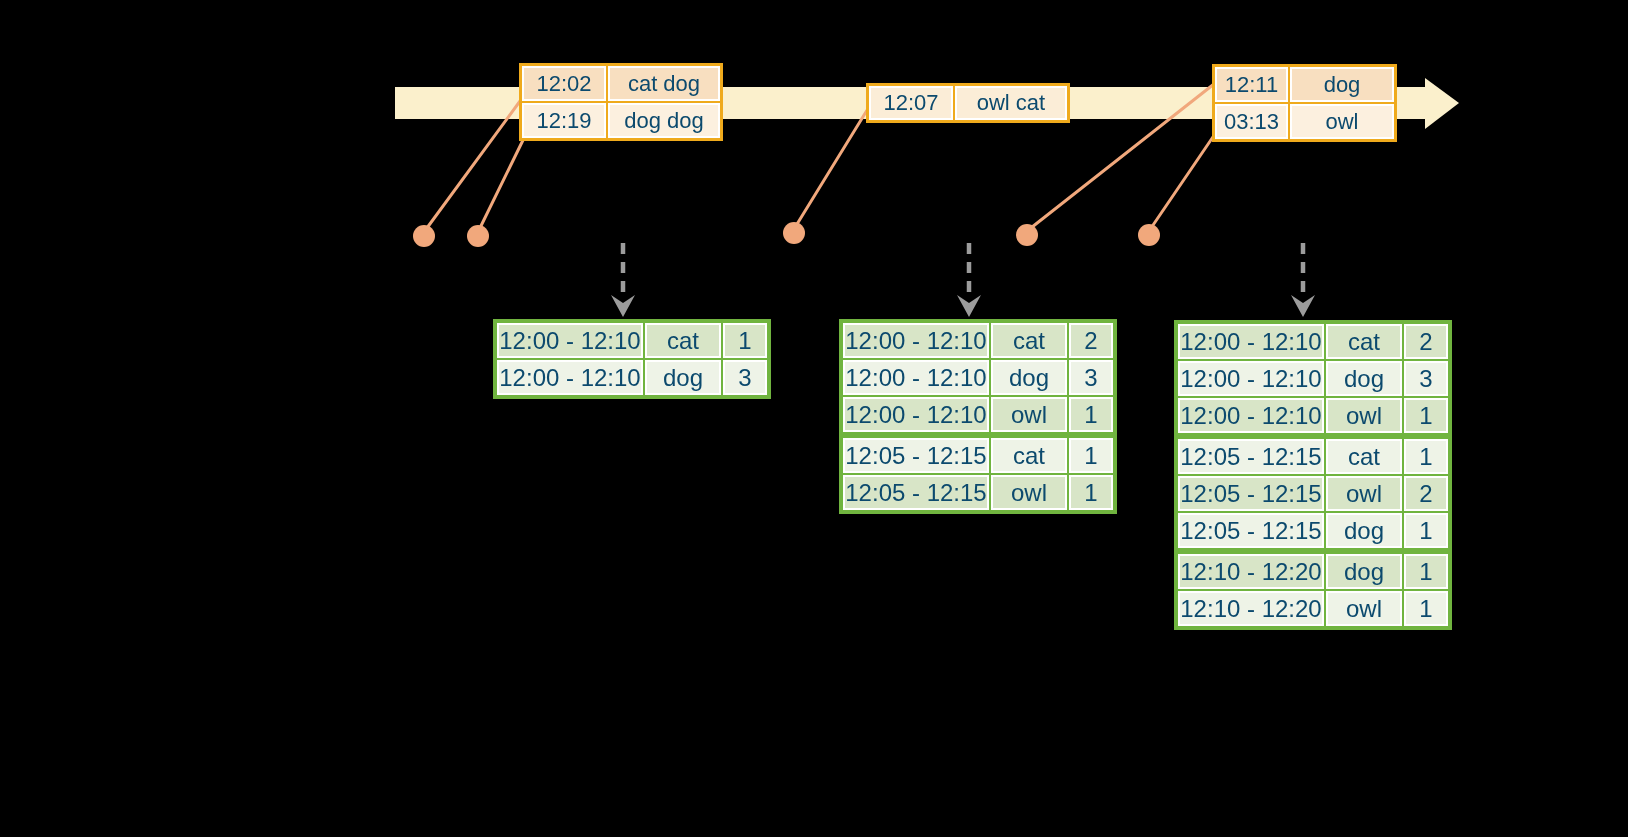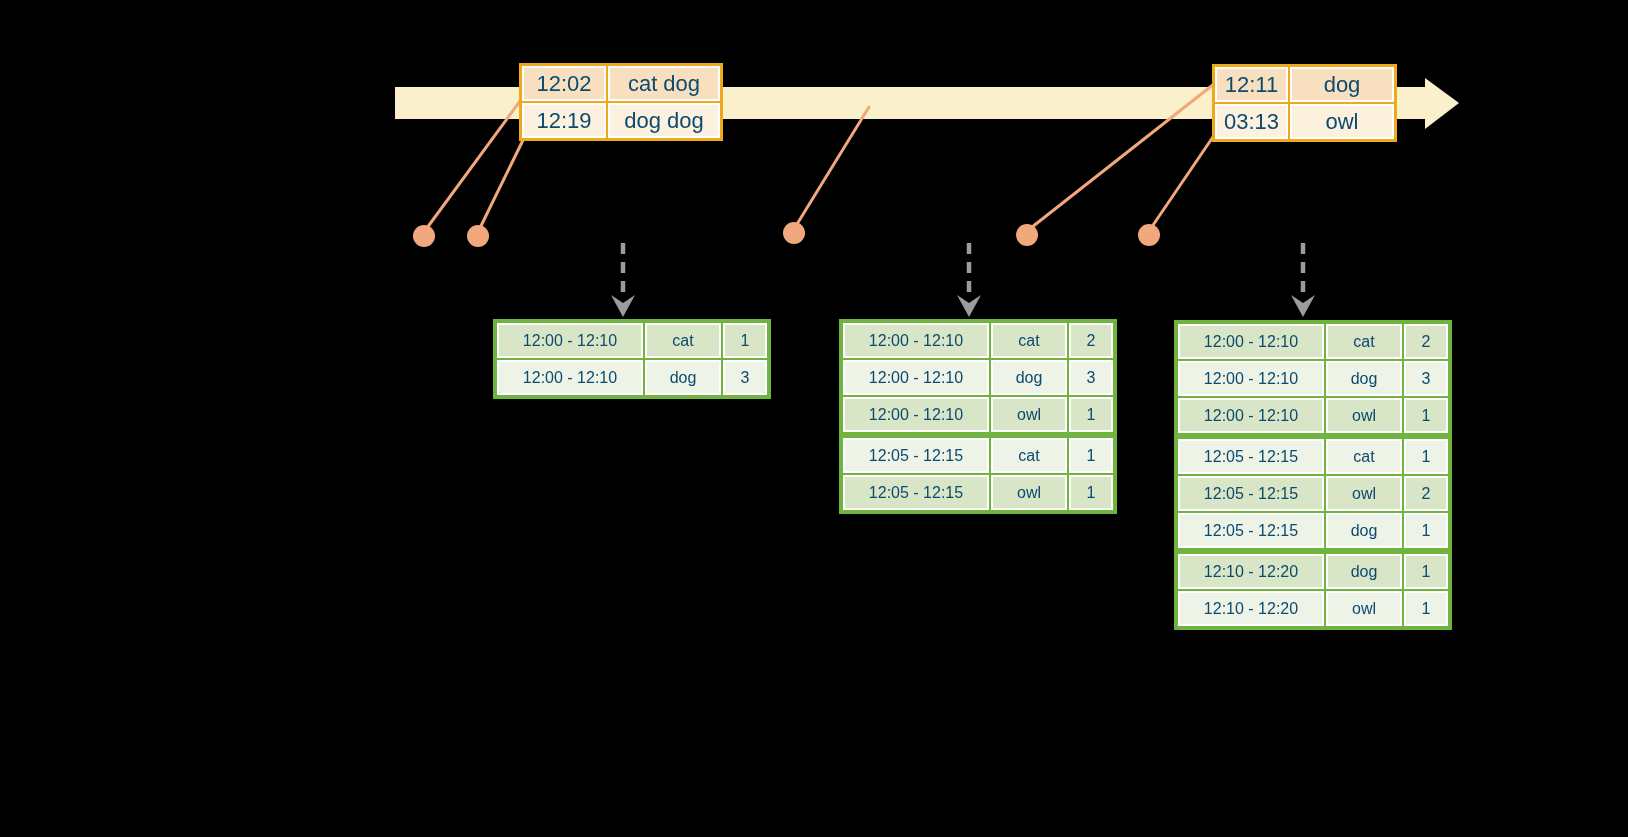--- a/index.html
+++ b/index.html
@@ -17,21 +17,21 @@
   .ebox1{left:519px;top:63px;grid-template-columns:84px 112px;grid-auto-rows:35px;}
   .ebox2{left:866px;top:83px;grid-template-columns:84px 112px;grid-auto-rows:34px;}
   .ebox3{left:1212px;top:64px;grid-template-columns:73px 104px;grid-auto-rows:35px;}
 
   
   .gtable{position:absolute;z-index:2;background:#70B43F;padding:4px;display:flex;
           flex-direction:column;gap:2px;}
   .grow{display:flex;gap:2px;}
   .grow.group-gap{margin-top:4px;}
   .gcell{box-sizing:border-box;border:2px solid #ffffff;height:35px;display:flex;
-         align-items:center;justify-content:center;font-size:16px;line-height:1;}
+         align-items:center;justify-content:center;font-size:24px;line-height:1;}
   .c-window{width:146px;}
   .c-word{width:76px;}
   .c-count{width:44px;}
   .row-dark .gcell{background:#D8E5C7;}
   .row-light .gcell{background:#EEF3E7;}
   .gtable1{left:493px;top:319px;}
   .gtable2{left:839px;top:319px;}
   .gtable3{left:1174px;top:320px;}
 </style>
 </head>
@@ -71,20 +71,24 @@
     </g>
   </svg>
 
   <div class="ebox ebox1">
     <div class="cell fill-dark">12:02</div>
     <div class="cell fill-dark">cat dog</div>
     <div class="cell fill-light">12:19</div>
     <div class="cell fill-light">dog dog</div>
   </div>
 
+  <div class="ebox ebox2">
+    <div class="cell fill-mid">12:07</div>
+    <div class="cell fill-mid">owl cat</div>
+  </div>
 
   <div class="ebox ebox3">
     <div class="cell fill-dark">12:11</div>
     <div class="cell fill-dark">dog</div>
     <div class="cell fill-light">03:13</div>
     <div class="cell fill-light">owl</div>
   </div>
 
   <div class="gtable gtable1">
     <div class="grow row-dark">

